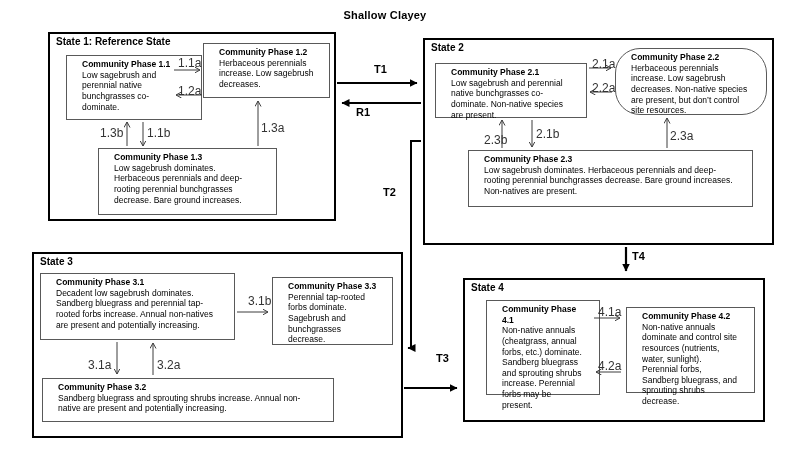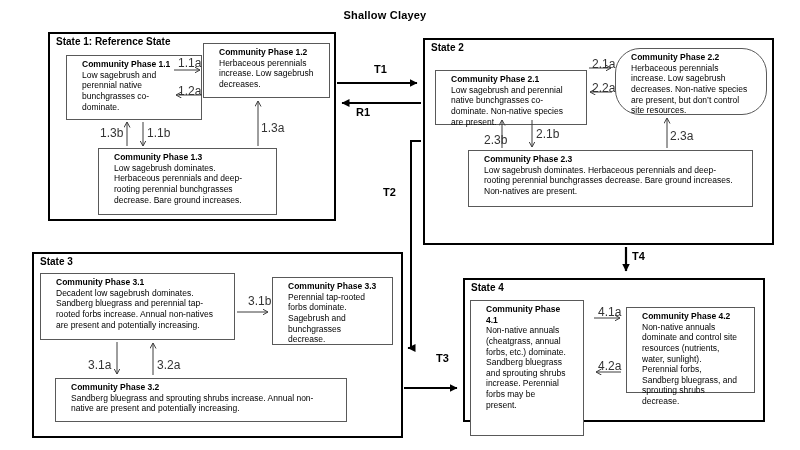--- a/index.html
+++ b/index.html
@@ -49,21 +49,21 @@
       <span class="phase-text">Herbaceous perennials increase. Low sagebrush decreases.</span>
     </div>
     <div class="phase" style="left:48px;top:114px;width:179px;height:67px;">
       <span class="phase-title">Community Phase 1.3</span>
       <span class="phase-text">Low sagebrush dominates. Herbaceous perennials and deep-rooting perennial bunchgrasses decrease. Bare ground increases.</span>
     </div>
   </div>
 
   <div class="state" style="left:423px;top:38px;width:351px;height:207px;">
     <div class="state-label">State 2</div>
-    <div class="phase" style="left:10px;top:30px;width:152px;height:55px;">
+    <div class="phase" style="left:10px;top:23px;width:152px;height:55px;">
       <span class="phase-title">Community Phase 2.1</span>
       <span class="phase-text">Low sagebrush and perennial native bunchgrasses co-dominate. Non-native species are present.</span>
     </div>
     <div class="phase" style="left:190px;top:8px;width:152px;height:67px;border-radius:25px;">
       <span class="phase-title">Community Phase 2.2</span>
       <span class="phase-text">Herbaceous perennials increase. Low sagebrush decreases. Non-native species are present, but don’t control site resources.</span>
     </div>
     <div class="phase" style="left:43px;top:110px;width:285px;height:57px;">
       <span class="phase-title">Community Phase 2.3</span>
       <span class="phase-text">Low sagebrush dominates. Herbaceous perennials and deep-rooting perennial bunchgrasses decrease. Bare ground increases. Non-natives are present.</span>
@@ -73,29 +73,29 @@
   <div class="state" style="left:32px;top:252px;width:371px;height:186px;">
     <div class="state-label">State 3</div>
     <div class="phase" style="left:6px;top:19px;width:195px;height:67px;">
       <span class="phase-title">Community Phase 3.1</span>
       <span class="phase-text">Decadent low sagebrush dominates. Sandberg bluegrass and perennial tap-rooted forbs increase. Annual non-natives are present and potentially increasing.</span>
     </div>
     <div class="phase" style="left:238px;top:23px;width:121px;height:68px;">
       <span class="phase-title">Community Phase 3.3</span>
       <span class="phase-text">Perennial tap-rooted forbs dominate. Sagebrush and bunchgrasses decrease.</span>
     </div>
-    <div class="phase" style="left:21px;top:124px;width:292px;height:44px;">
+    <div class="phase" style="left:8px;top:124px;width:292px;height:44px;">
       <span class="phase-title">Community Phase 3.2</span>
       <span class="phase-text">Sandberg bluegrass and sprouting shrubs increase. Annual non-native are present and potentially increasing.</span>
     </div>
   </div>
 
   <div class="state" style="left:463px;top:278px;width:302px;height:144px;">
     <div class="state-label">State 4</div>
-    <div class="phase" style="left:5px;top:20px;width:114px;height:136px;">
+    <div class="phase" style="left:21px;top:20px;width:114px;height:95px;">
       <span class="phase-title">Community Phase 4.1</span>
       <span class="phase-text">Non-native annuals (cheatgrass, annual forbs, etc.) dominate. Sandberg bluegrass and sprouting shrubs increase. Perennial forbs may be present.</span>
     </div>
     <div class="phase" style="left:161px;top:27px;width:129px;height:86px;">
       <span class="phase-title">Community Phase 4.2</span>
       <span class="phase-text">Non-native annuals dominate and control site resources (nutrients, water, sunlight). Perennial forbs, Sandberg bluegrass, and sprouting shrubs decrease.</span>
     </div>
   </div>
 
   <svg class="connectors" width="800" height="450" viewBox="0 0 800 450">

